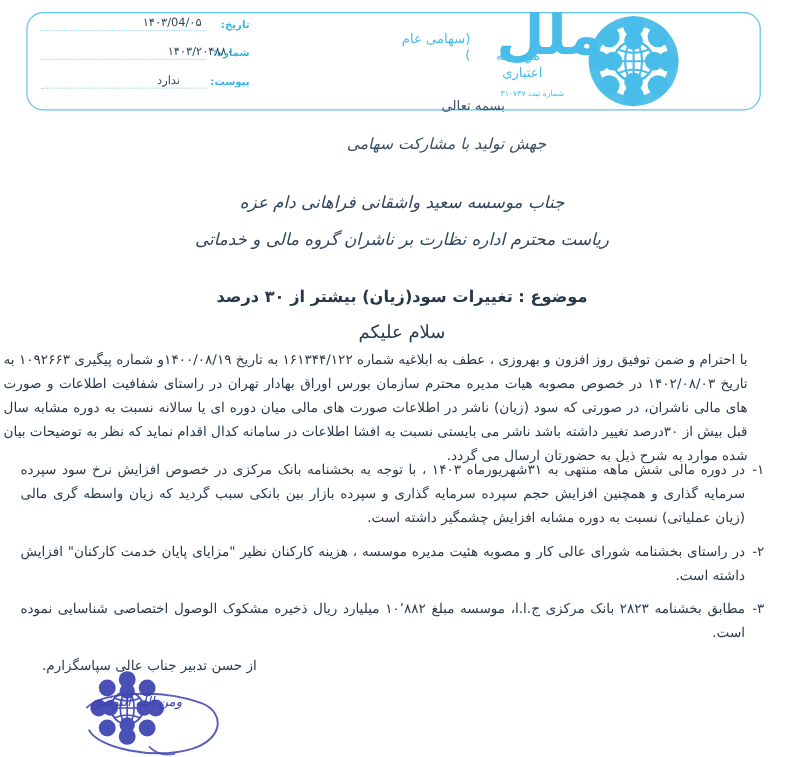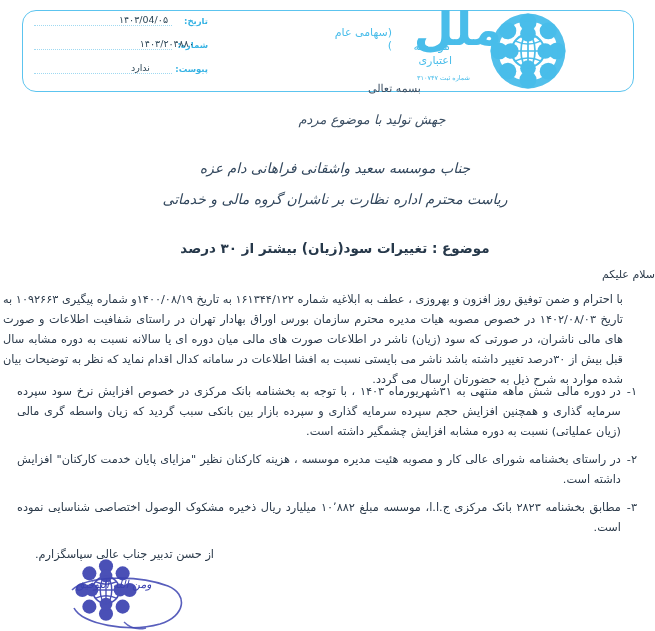--- a/index.html
+++ b/index.html
@@ -78,22 +78,22 @@
   .addr-2{position:absolute;top:33px;right:0;width:640px;font-size:14px;}
 
   
   .subject{
     position:absolute;top:240px;right:0;width:640px;
     text-align:center;direction:rtl;
     font-size:13.5px;font-weight:bold;color:#26384a;
   }
   .salam{
     position:absolute;top:268px;right:0;width:640px;
-    direction:rtl;
-    font-size:11px;color:#2b3a4a;
+    text-align:center;direction:rtl;
+    font-size:15px;color:#2b3a4a;
   }
 
   
   .body-block{
     position:absolute;top:290px;right:32px;width:620px;
     direction:rtl;text-align:justify;
     font-size:11.3px;line-height:20px;color:#2b3a4a;
   }
 
   .items{
@@ -183,21 +183,21 @@
       <ellipse cx="50" cy="50" rx="9" ry="21" fill="none" stroke="#49bdea" stroke-width="2.2"></ellipse>
       <line x1="29" y1="50" x2="71" y2="50" stroke="#49bdea" stroke-width="2.2"></line>
       <path d="M33 37 Q50 45 67 37" fill="none" stroke="#49bdea" stroke-width="2"></path>
       <path d="M33 63 Q50 55 67 63" fill="none" stroke="#49bdea" stroke-width="2"></path>
       <line x1="50" y1="29" x2="50" y2="71" stroke="#49bdea" stroke-width="2.2"></line>
     </svg>
 
     <div class="bism">بسمه تعالی</div>
   </div>
 
-  <div class="slogan">جهش تولید با موضوع مردم</div>
+  <div class="slogan">جهش تولید با مشارکت سهامی</div>
 
   <div class="addressee">
     <div class="addr-line addr-1">جناب موسسه سعید واشقانی فراهانی    دام عزه</div>
     <div class="addr-line addr-2">ریاست محترم اداره نظارت بر ناشران گروه مالی و خدماتی</div>
   </div>
 
   <div class="subject">موضوع : تغییرات سود(زیان) بیشتر از ۳۰ درصد</div>
   <div class="salam">سلام علیکم</div>
 
   <div class="body-block">با احترام و ضمن توفیق روز افزون و بهروزی ، عطف به ابلاغیه شماره  ۱۶۱۳۴۴/۱۲۲ به تاریخ ۱۴۰۰/۰۸/۱۹و شماره پیگیری ۱۰۹۲۶۶۳ به تاریخ ۱۴۰۲/۰۸/۰۳ در خصوص مصوبه هیات مدیره محترم سازمان بورس اوراق بهادار تهران در راستای شفافیت اطلاعات و صورت های مالی ناشران، در صورتی که سود (زیان) ناشر در اطلاعات صورت های مالی میان دوره ای یا سالانه نسبت به دوره مشابه سال قبل بیش از ۳۰درصد تغییر داشته باشد ناشر می بایستی نسبت به افشا اطلاعات در سامانه کدال اقدام نماید که نظر به توضیحات بیان شده  موارد به شرح ذیل به حضورتان ارسال می گردد.</div>

